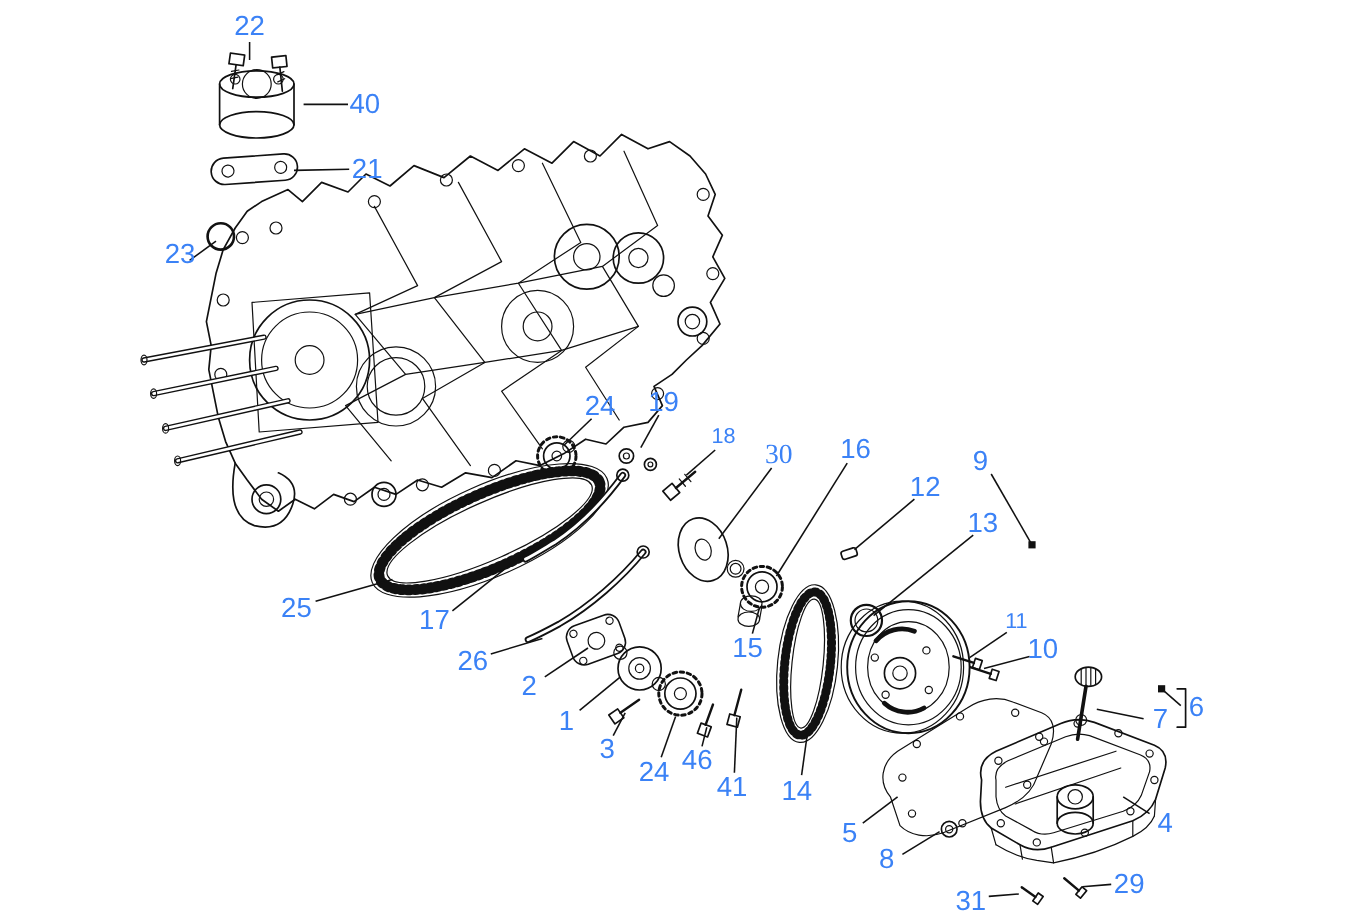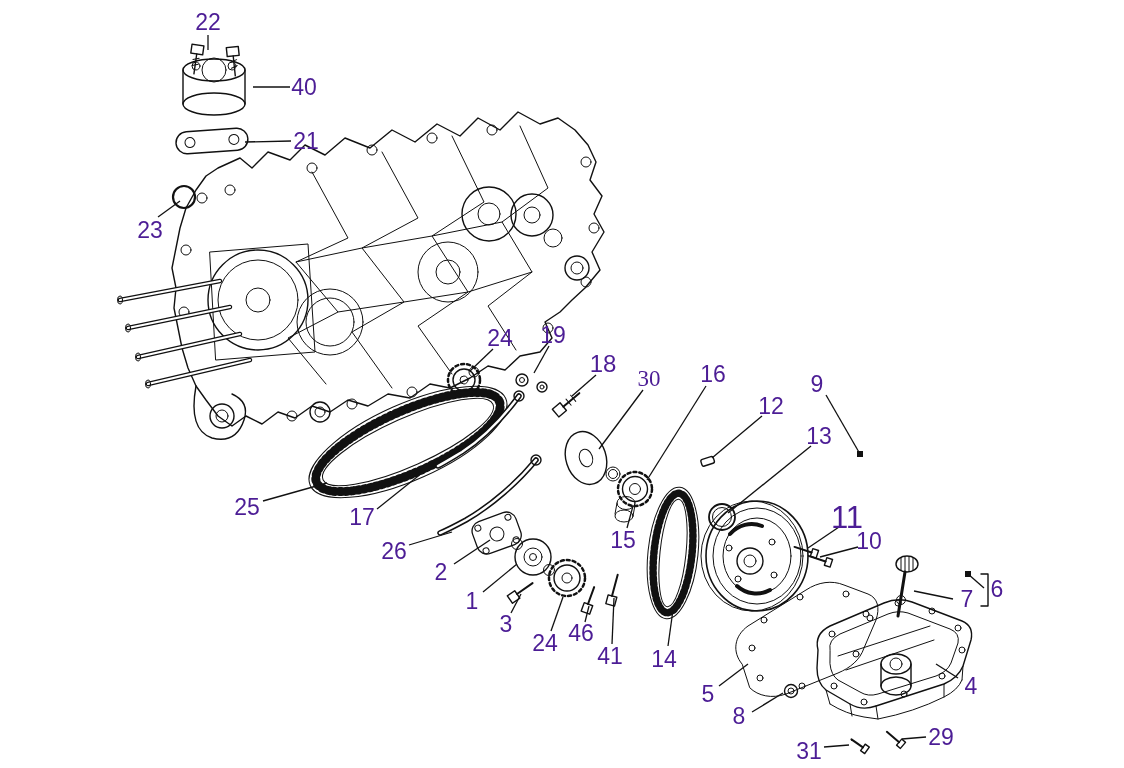--- a/index.html
+++ b/index.html
@@ -3,21 +3,21 @@
 <meta charset="utf-8">
 <style>
   * { margin:0; padding:0; box-sizing:border-box; }
   html,body { background:#ffffff; }
   body { font-family:"Liberation Sans", sans-serif; }
   #stage { position:relative; width:1124px; height:768px; background:#ffffff; overflow:hidden; }
   #art, #leader-layer { position:absolute; left:0; top:0; }
   #callout-layer { position:absolute; left:0; top:0; width:100%; height:100%; pointer-events:none; }
   .callout {
     position:absolute; transform:translate(-50%,-50%);
-    font-size:23px; color:#4c1d95; white-space:nowrap; user-select:none;
+    font-size:23px; color:#3b82f6; white-space:nowrap; user-select:none;
   }
   .leader { fill:none; stroke:#111; stroke-width:1.3px; }
   .leader-dot { fill:#111; stroke:none; }
   .ln { fill:none; stroke:#111; stroke-width:1.4; stroke-linejoin:round; stroke-linecap:round; }
   .thin { stroke-width:1; }
   .chain { fill:none; stroke:#111; }
 </style>
 </head>
 <body>
 
@@ -346,30 +346,30 @@
       <rect x="965" y="571" width="6" height="6" class="leader-dot"></rect>
       <polyline points="958,678 936,664" class="leader"></polyline>
       <polyline points="824,747 849,745" class="leader"></polyline>
       <polyline points="926,737 902,739" class="leader"></polyline>
     </svg>
 
   <div id="callout-layer">
       <div class="callout" style="left: 208px; top: 22px; font-size: 23px;">22</div>
       <div class="callout" style="left: 304px; top: 87px; font-size: 23px;">40</div>
       <div class="callout" style="left: 306px; top: 141px; font-size: 23px;">21</div>
-      <div class="callout" style="left: 150px; top: 230px; font-size: 23px;">23</div>
+      <div class="callout" style="left: 150px; top: 212px; font-size: 23px;">23</div>
       <div class="callout" style="left: 500px; top: 338px; font-size: 23px;">24</div>
       <div class="callout" style="left: 553px; top: 335px; font-size: 23px;">19</div>
-      <div class="callout" style="left: 603px; top: 364px; font-size: 24px;">18</div>
+      <div class="callout" style="left: 603px; top: 364px; font-size: 18px;">18</div>
       <div class="callout" style="left: 649px; top: 379px; font-size: 23px; font-family: Liberation Serif, serif;">30</div>
       <div class="callout" style="left: 713px; top: 374px; font-size: 23px;">16</div>
       <div class="callout" style="left: 771px; top: 406px; font-size: 23px;">12</div>
       <div class="callout" style="left: 817px; top: 384px; font-size: 23px;">9</div>
       <div class="callout" style="left: 819px; top: 436px; font-size: 23px;">13</div>
-      <div class="callout" style="left: 847px; top: 518px; font-size: 31px;">11</div>
+      <div class="callout" style="left: 847px; top: 518px; font-size: 18px;">11</div>
       <div class="callout" style="left: 869px; top: 541px; font-size: 23px;">10</div>
       <div class="callout" style="left: 247px; top: 507px; font-size: 23px;">25</div>
       <div class="callout" style="left: 362px; top: 517px; font-size: 23px;">17</div>
       <div class="callout" style="left: 394px; top: 551px; font-size: 23px;">26</div>
       <div class="callout" style="left: 441px; top: 572px; font-size: 23px;">2</div>
       <div class="callout" style="left: 472px; top: 601px; font-size: 23px;">1</div>
       <div class="callout" style="left: 506px; top: 624px; font-size: 23px;">3</div>
       <div class="callout" style="left: 545px; top: 643px; font-size: 23px;">24</div>
       <div class="callout" style="left: 581px; top: 633px; font-size: 23px;">46</div>
       <div class="callout" style="left: 610px; top: 656px; font-size: 23px;">41</div>

